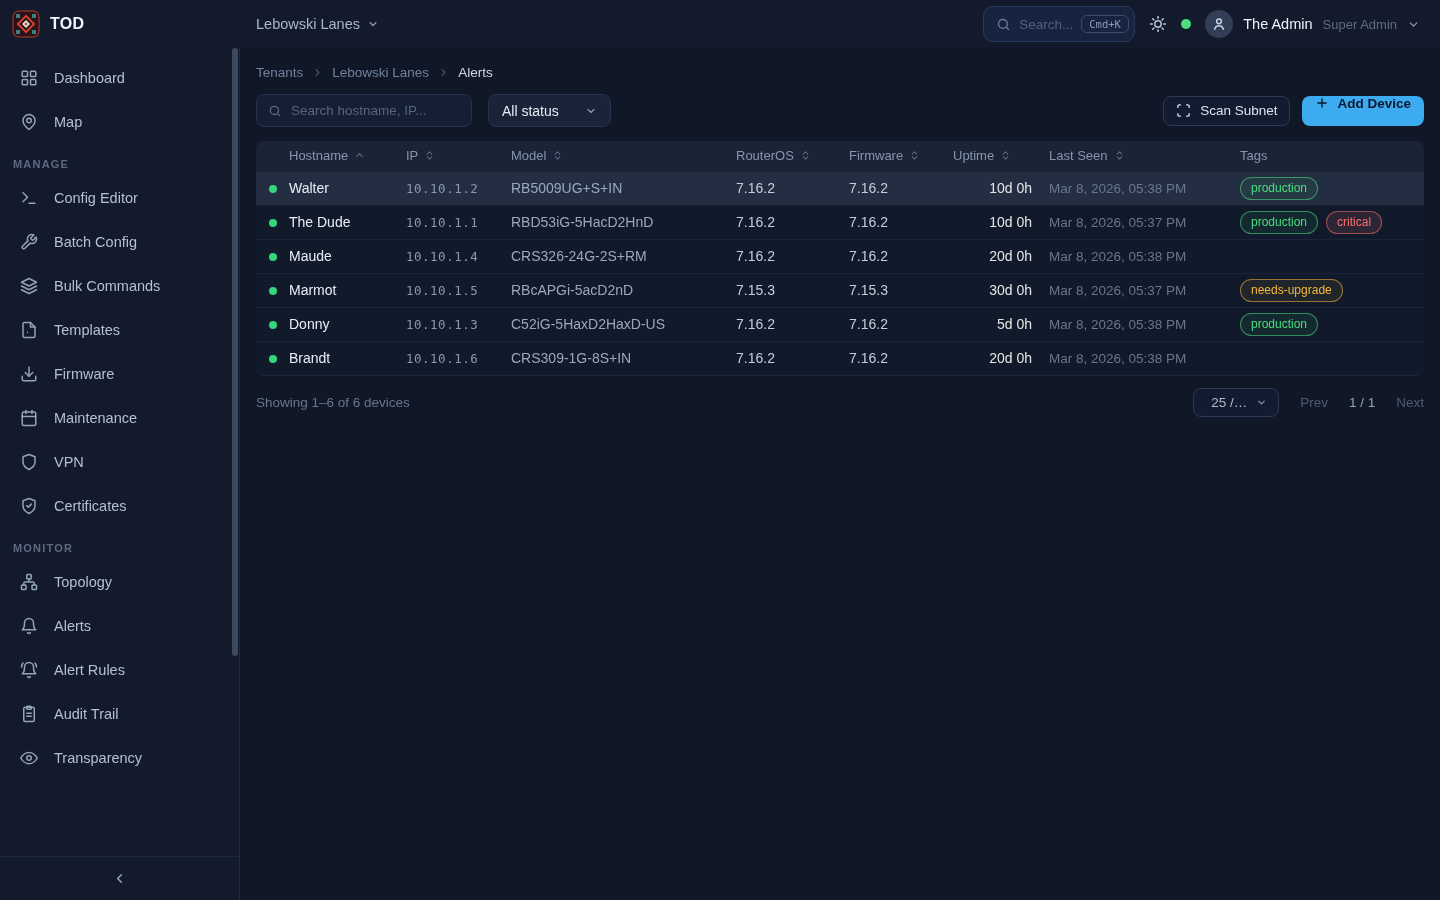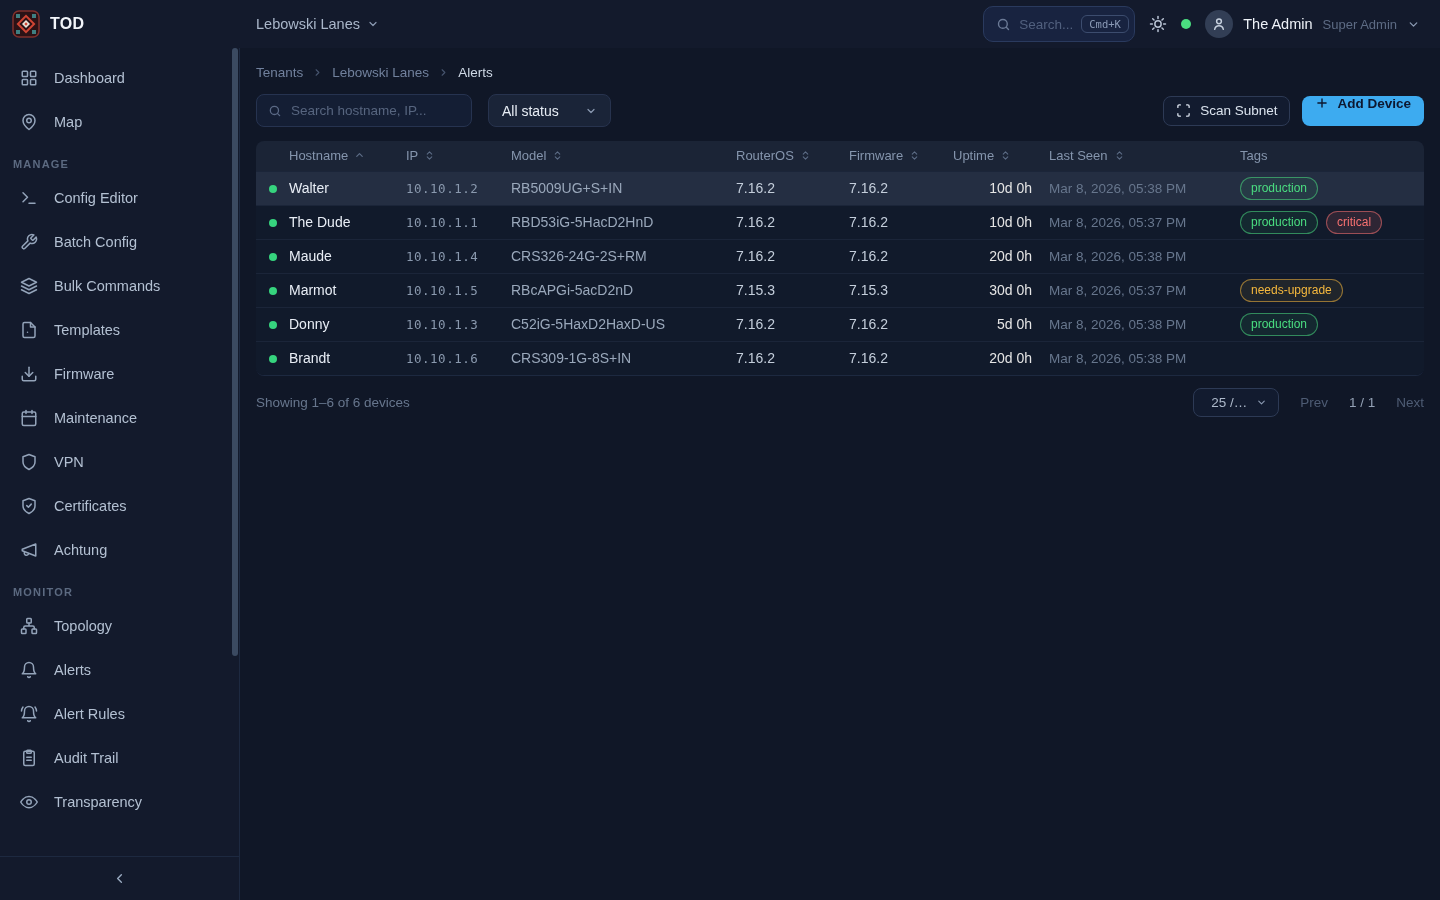--- a/index.html
+++ b/index.html
@@ -307,29 +307,20 @@
       <span>VPN</span>
     </div>
     <div class="side-item">
       <span class="ic">
           <svg width="18" height="18" viewBox="0 0 24 24" fill="none" stroke="currentColor" stroke-width="2" stroke-linecap="round" stroke-linejoin="round">
             <path d="M12 22s8-4 8-10V5l-8-3-8 3v7c0 6 8 10 8 10z"></path>
             <polyline points="9 11.5 11.2 13.7 15 9.5"></polyline>
           </svg>
         </span>
       <span>Certificates</span>
-    </div>
-    <div class="side-item">
-      <span class="ic">
-          <svg width="18" height="18" viewBox="0 0 24 24" fill="none" stroke="currentColor" stroke-width="2" stroke-linecap="round" stroke-linejoin="round">
-            <path d="M3 11l18-7v16L3 13v-2z"></path>
-            <path d="M11.6 16.8a3 3 0 1 1-5.8-1.6"></path>
-          </svg>
-        </span>
-      <span>Achtung</span>
     </div>
 
     <div class="side-section">MONITOR</div>
 
     <div class="side-item">
       <span class="ic">
           <svg width="18" height="18" viewBox="0 0 24 24" fill="none" stroke="currentColor" stroke-width="2" stroke-linecap="round" stroke-linejoin="round">
             <rect x="9" y="2" width="6" height="6" rx="1"></rect>
             <rect x="2" y="16" width="6" height="6" rx="1"></rect>
             <rect x="16" y="16" width="6" height="6" rx="1"></rect>

